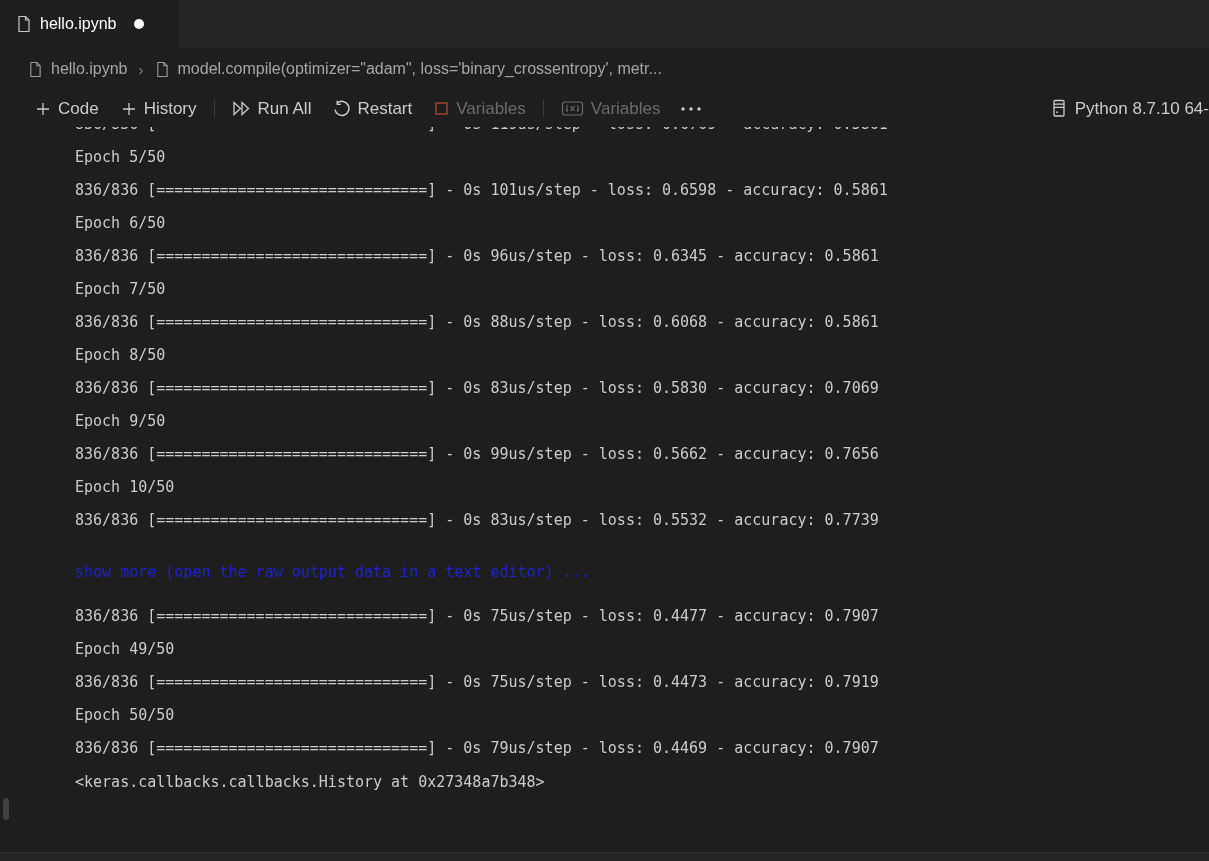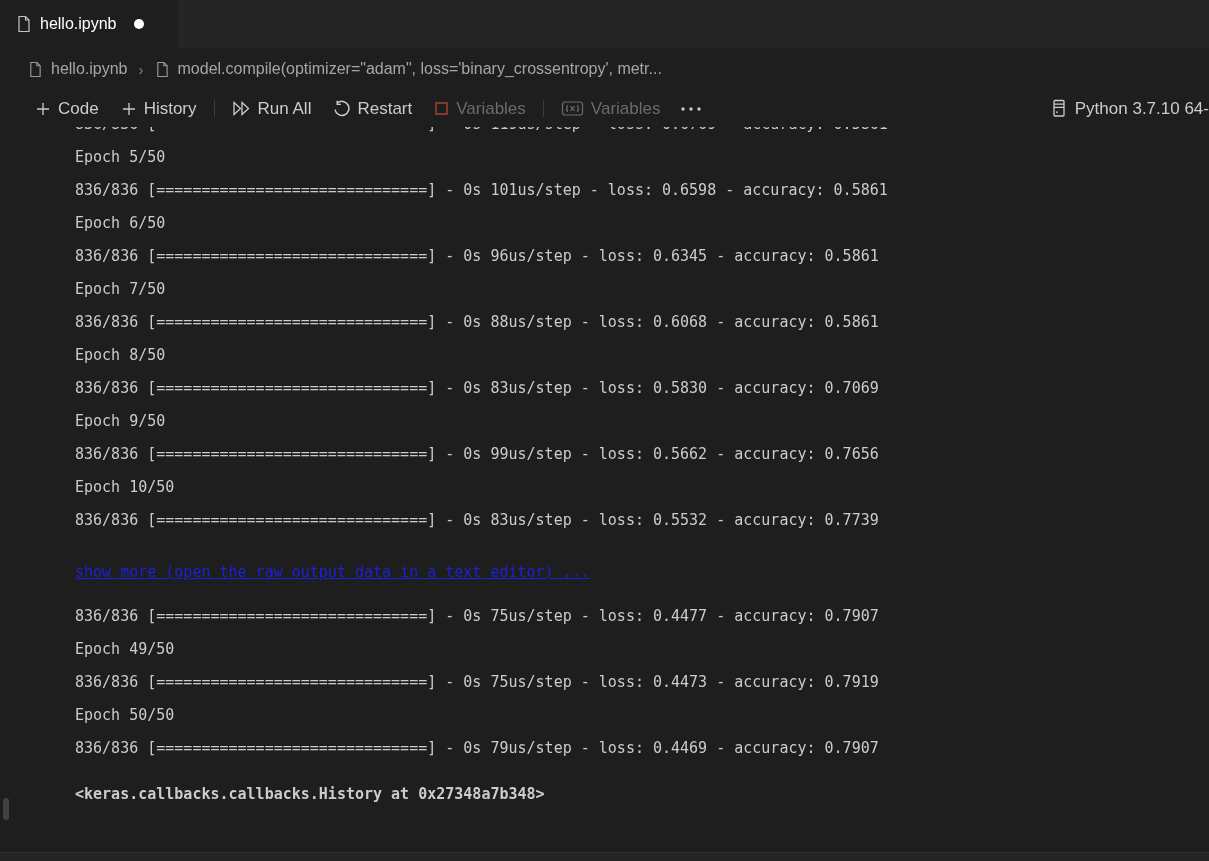--- a/index.html
+++ b/index.html
@@ -56,22 +56,22 @@
   
   .output {
     position:absolute; left:75px; right:0; top:127px; bottom:9px;
     overflow:hidden;
     font-family:"DejaVu Sans Mono", monospace;
     font-size:15px; line-height:33px;
     color:var(--outtext,#cccccc);
     white-space:pre;
   }
   .row.clipped { margin-top:-19px; }
-  .row.link { color:var(--link,#1c21d6); margin:19px 0 11px 0; cursor:pointer;text-decoration:underline; }
-  .row.history { margin-top:13px;font-weight:bold; }
+  .row.link { color:var(--link,#1c21d6); margin:19px 0 11px 0; cursor:pointer; }
+  .row.history { margin-top:1px; }
 
   
   .cell-handle {
     position:absolute; left:3px; top:798px; width:6px; height:22px;
     background:#414141; border-radius:3px;
   }
   .bottom-band {
     position:absolute; left:0; right:0; bottom:0; height:9px;
     background:var(--tabstrip,#252526); border-top:1px solid #2f2f2f;
   }
@@ -187,20 +187,20 @@
   </div>
 
   <div class="kernel">
     <span>
       <svg class="ic" width="16" height="19" viewBox="0 0 16 19" fill="none" stroke="#cccccc" stroke-width="1.3">
         <rect x="3" y="1.5" width="10" height="15.5" rx="1"></rect>
         <path d="M3 5.2 H13 M3 8.4 H13"></path>
         <circle cx="6" cy="13.2" r="0.9" fill="#cccccc" stroke="none"></circle>
       </svg>
     </span>
-    <span>Python 3.7.10 64-</span>
+    <span>Python 8.7.10 64-</span>
   </div>
 </div>
 
 <div class="output"><div class="row clipped">836/836 [==============================] - 0s 119us/step - loss: 0.6769 - accuracy: 0.5861</div><div class="row epoch">Epoch 5/50</div><div class="row progress">836/836 [==============================] - 0s 101us/step - loss: 0.6598 - accuracy: 0.5861</div><div class="row epoch">Epoch 6/50</div><div class="row progress">836/836 [==============================] - 0s 96us/step - loss: 0.6345 - accuracy: 0.5861</div><div class="row epoch">Epoch 7/50</div><div class="row progress">836/836 [==============================] - 0s 88us/step - loss: 0.6068 - accuracy: 0.5861</div><div class="row epoch">Epoch 8/50</div><div class="row progress">836/836 [==============================] - 0s 83us/step - loss: 0.5830 - accuracy: 0.7069</div><div class="row epoch">Epoch 9/50</div><div class="row progress">836/836 [==============================] - 0s 99us/step - loss: 0.5662 - accuracy: 0.7656</div><div class="row epoch">Epoch 10/50</div><div class="row progress">836/836 [==============================] - 0s 83us/step - loss: 0.5532 - accuracy: 0.7739</div><div class="row link">show more (open the raw output data in a text editor) ...</div><div class="row progress">836/836 [==============================] - 0s 75us/step - loss: 0.4477 - accuracy: 0.7907</div><div class="row epoch">Epoch 49/50</div><div class="row progress">836/836 [==============================] - 0s 75us/step - loss: 0.4473 - accuracy: 0.7919</div><div class="row epoch">Epoch 50/50</div><div class="row progress">836/836 [==============================] - 0s 79us/step - loss: 0.4469 - accuracy: 0.7907</div><div class="row history">&lt;keras.callbacks.callbacks.History at 0x27348a7b348&gt;</div></div>
 
 <div class="cell-handle"></div>
 <div class="bottom-band"></div>
 
 </body></html>

